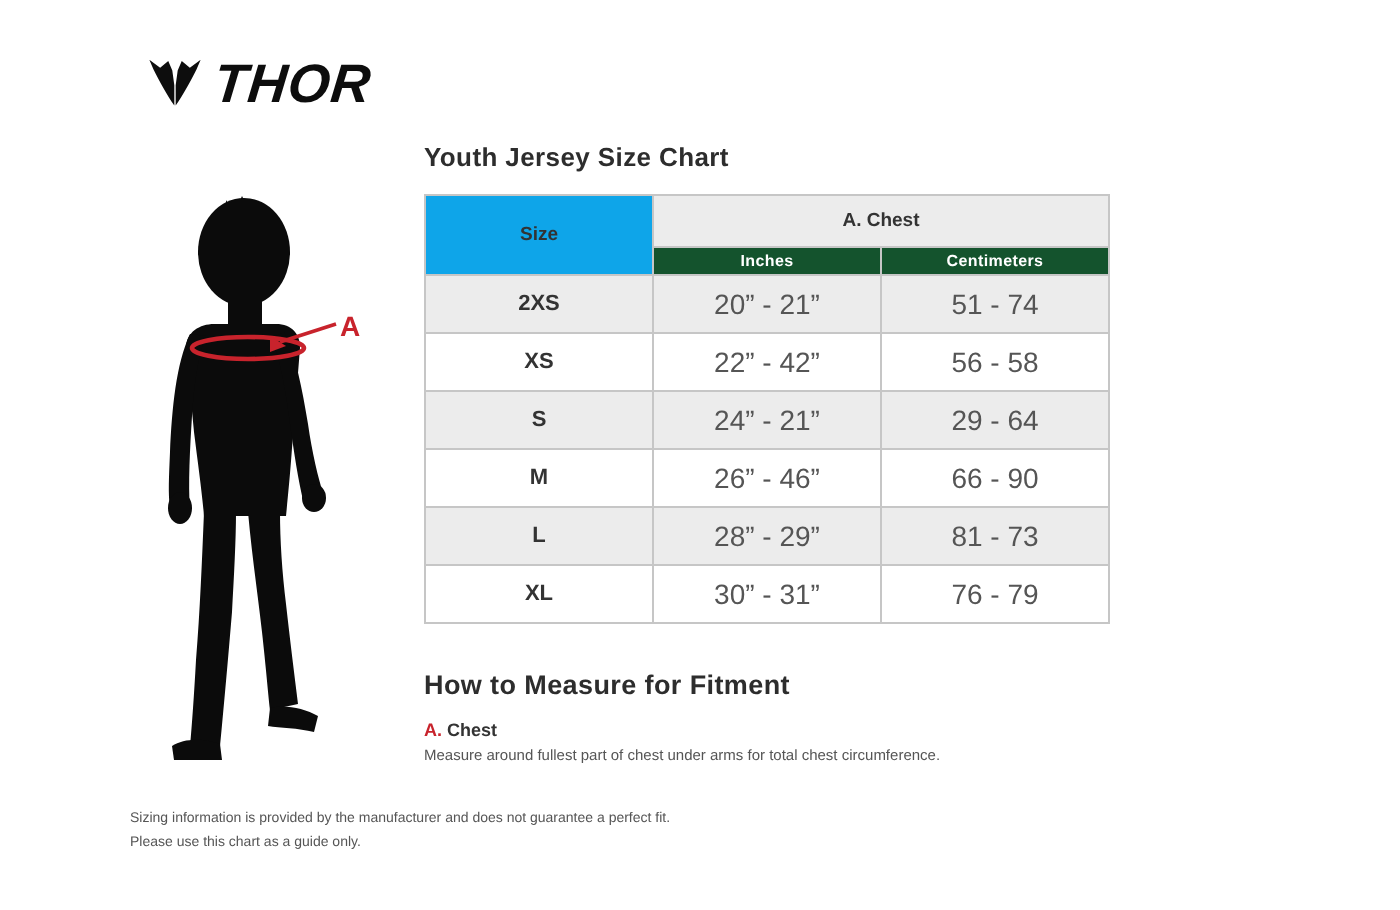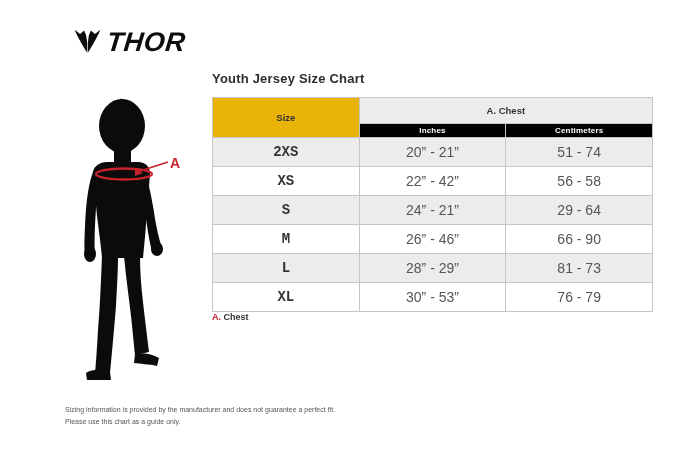--- a/index.html
+++ b/index.html
@@ -21,40 +21,40 @@
     font-size:27px; font-weight:bold; font-style:italic;
     color:#0d0d0d; line-height:1; letter-spacing:0.5px;
     transform:skewX(-6deg); display:inline-block;
   }
 
   
   .figure { position:absolute; left:80px; top:92px; width:125px; height:290px; }
   .figure svg { width:100%; height:100%; display:block; }
 
   
-  main { position:absolute; left:212px; top:71px; width:441px; }
+  main { position:absolute; left:212px; top:71px; width:343px; }
   .chart-title {
     font-size:13px; font-weight:bold; color:#2d2d2d;
     margin:0 0 11px 0; letter-spacing:0.2px;
   }
   table { width:100%; border-collapse:collapse; table-layout:fixed; }
   col { width:33.33%; }
   th, td {
     border:1px solid #c6c6c6; text-align:center; vertical-align:middle; padding:0;
   }
-  .size-head { background:#eab308; font-size:9.5px; font-weight:bold; color:#333; }
+  .size-head { background:#0ea5e9; font-size:9.5px; font-weight:bold; color:#333; }
   .group-head { background:#ececec; font-size:9.5px; font-weight:bold; color:#333; height:26px; }
   .unit-head {
-    background:#000000; color:#ffffff;
+    background:#14532d; color:#ffffff;
     font-size:8px; font-weight:bold; height:14px; letter-spacing:0.2px;
   }
   tbody tr { height:29px; }
   tbody tr:nth-child(odd) { background:#ececec; }
   tbody tr:nth-child(even) { background:#ffffff; }
-  .row-size { font-size:14px; font-weight:bold; color:#333;font-family:Liberation Mono, monospace; }
+  .row-size { font-size:11px; font-weight:bold; color:#333; }
   .row-val { font-size:14px; color:#555; }
 
   .measure-title {
     font-size:13.5px; font-weight:bold; color:#2d2d2d;
     margin:23px 0 10px 0; letter-spacing:0.2px;
   }
   .measure-line { font-size:9px; font-weight:bold; color:#333; }
   .measure-key { color:#c8232c; }
   .measure-desc { font-size:7.5px; color:#555; margin:3px 0 0 0; font-weight:normal; }
 
@@ -147,30 +147,32 @@
         <td class="row-val">26” - 46”</td>
         <td class="row-val">66 - 90</td>
       </tr>
       <tr>
         <td class="row-size">L</td>
         <td class="row-val">28” - 29”</td>
         <td class="row-val">81 - 73</td>
       </tr>
       <tr>
         <td class="row-size">XL</td>
-        <td class="row-val">30” - 53”</td>
+        <td class="row-val">30” - 31”</td>
         <td class="row-val">76 - 79</td>
       </tr>
     </tbody>
   </table>
 
   <section>
+    <h2 class="measure-title">How to Measure for Fitment</h2>
     <div class="measure-line">
       <span class="measure-key">A.</span>
       <span>Chest</span>
     </div>
+    <p class="measure-desc">Measure around fullest part of chest under arms for total chest circumference.</p>
   </section>
 </main>
 
 <footer>
   <p>Sizing information is provided by the manufacturer and does not guarantee a perfect fit.</p>
   <p>Please use this chart as a guide only.</p>
 </footer>
 
 </body></html>

